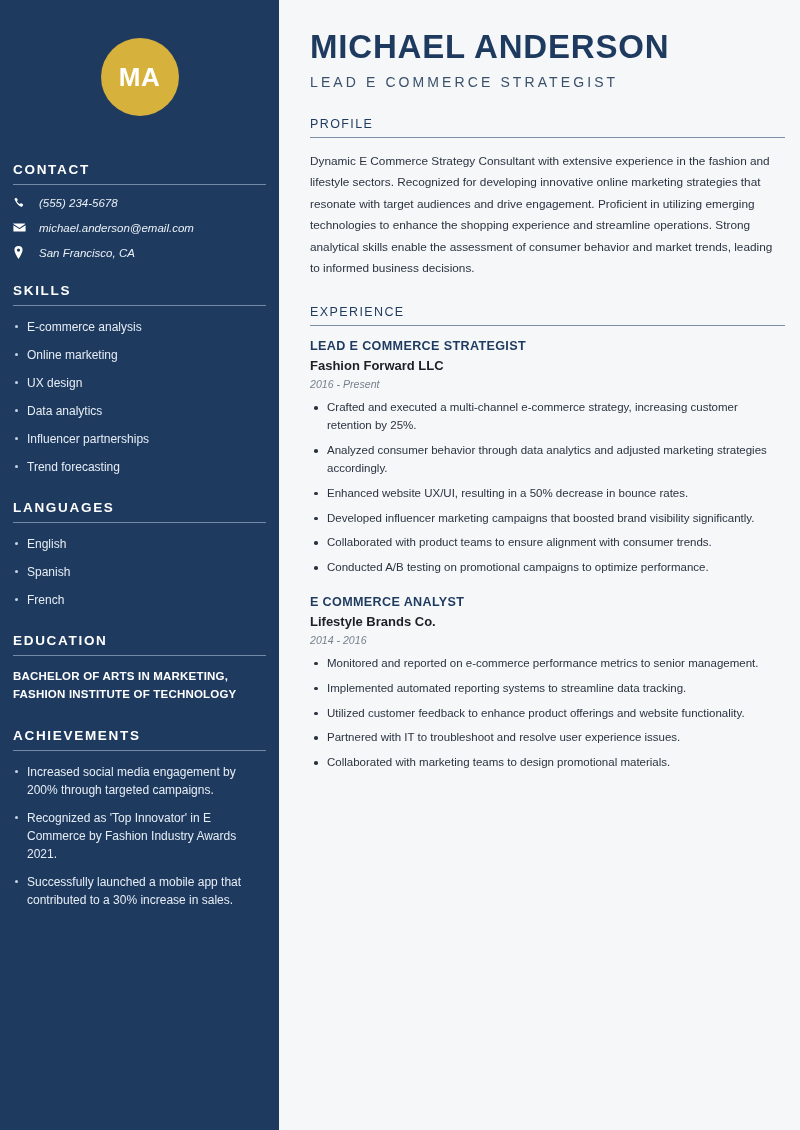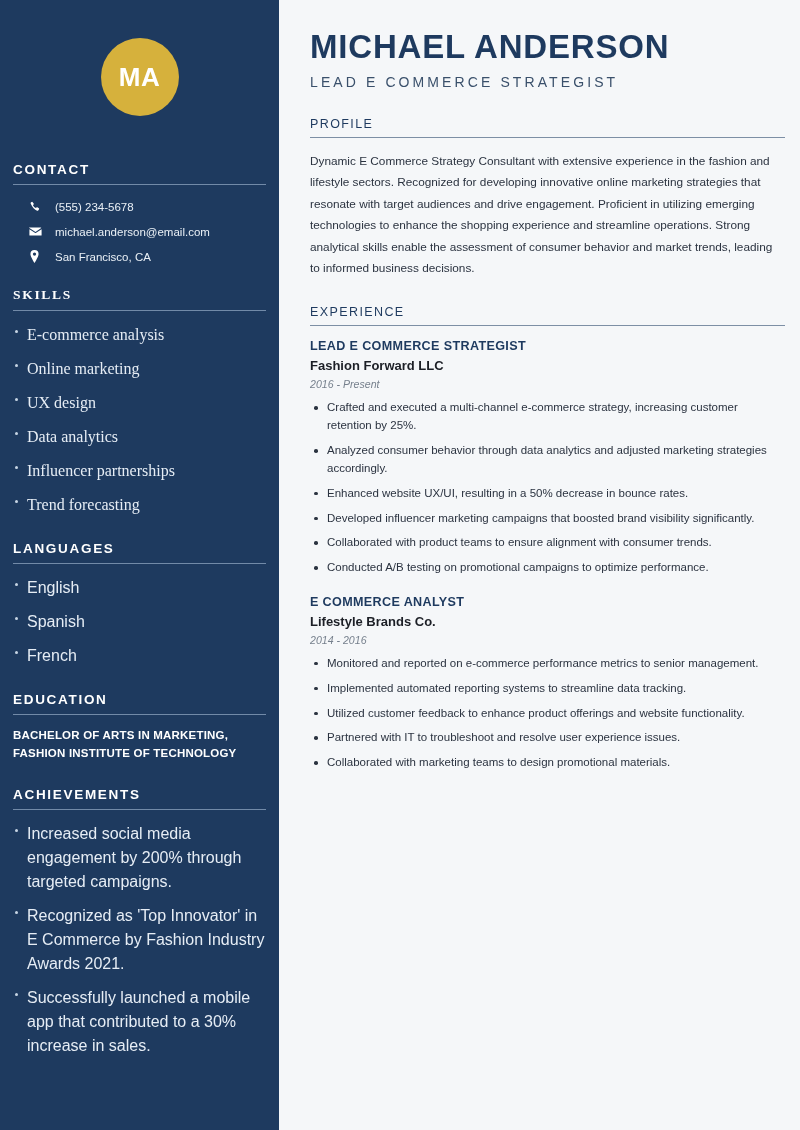--- a/index.html
+++ b/index.html
@@ -61,22 +61,23 @@
     text-transform: uppercase;
   }
   .side-rule {
     height: 1px;
     background: #8fa6c0;
     opacity: 0.75;
     margin-bottom: 12px;
   }
   .contact-list {
     list-style: none;
-    margin: 16px;
+    margin: 0;
     padding: 0;
+    font-style: italic;
   }
   .contact-item {
     display: flex;
     align-items: center;
     margin-bottom: 12px;
     font-size: 11.5px;
     color: #eaf0f6;
   }
   .contact-item .ico {
     width: 18px;
@@ -90,42 +91,42 @@
   .contact-item .ico svg { display: block; }
   .bullet-list {
     list-style: none;
     margin: 0;
     padding: 0;
   }
   .bullet-list li {
     position: relative;
     padding-left: 14px;
     margin-bottom: 10px;
-    font-size: 16px;
+    font-size: 12px;
     line-height: 1.5;
     color: #e6edf5;
   }
   .bullet-list li::before {
     content: "";
     position: absolute;
     left: 2px;
     top: 7px;
     width: 3px;
     height: 3px;
     border-radius: 50%;
     background: #c7d5e4;
   }
   .edu-entry {
     font-size: 11.5px;
     font-weight: bold;
     line-height: 1.55;
     color: #ffffff;
     letter-spacing: 0.2px;
   }
-  .skills-sec { margin-top: 6px; font-family: Liberation Serif, serif; }
+  .skills-sec { margin-top: 6px; }
 
   
   .main {
     flex: 1;
     box-sizing: border-box;
     padding: 30px 15px 0 31px;
     background: #f5f7f9;
   }
   .name {
     font-size: 33px;

